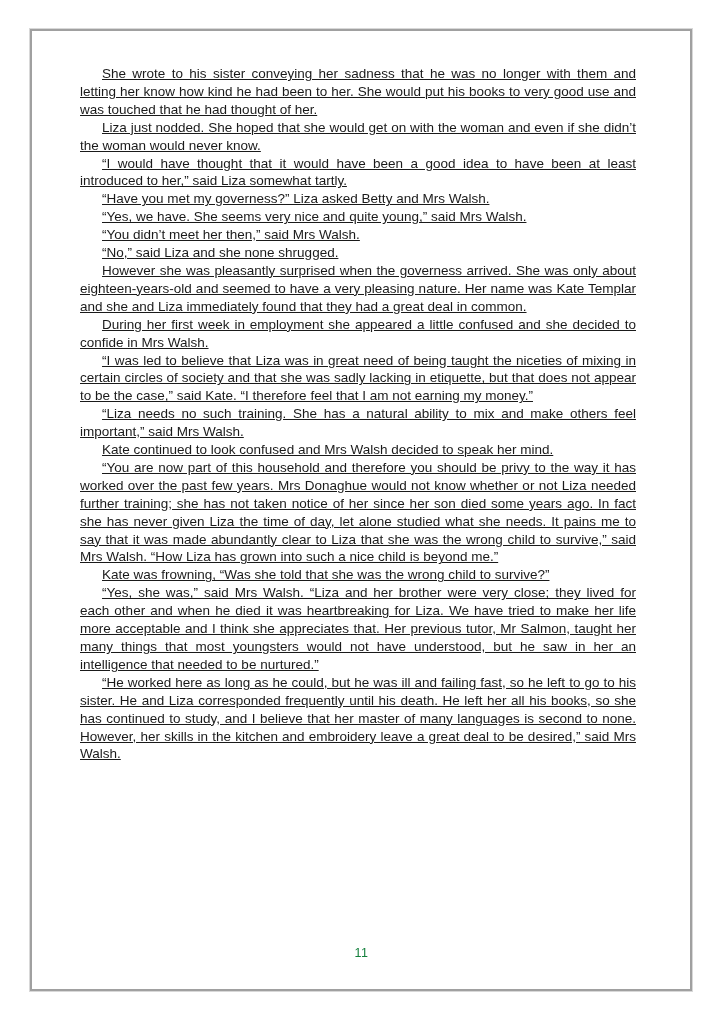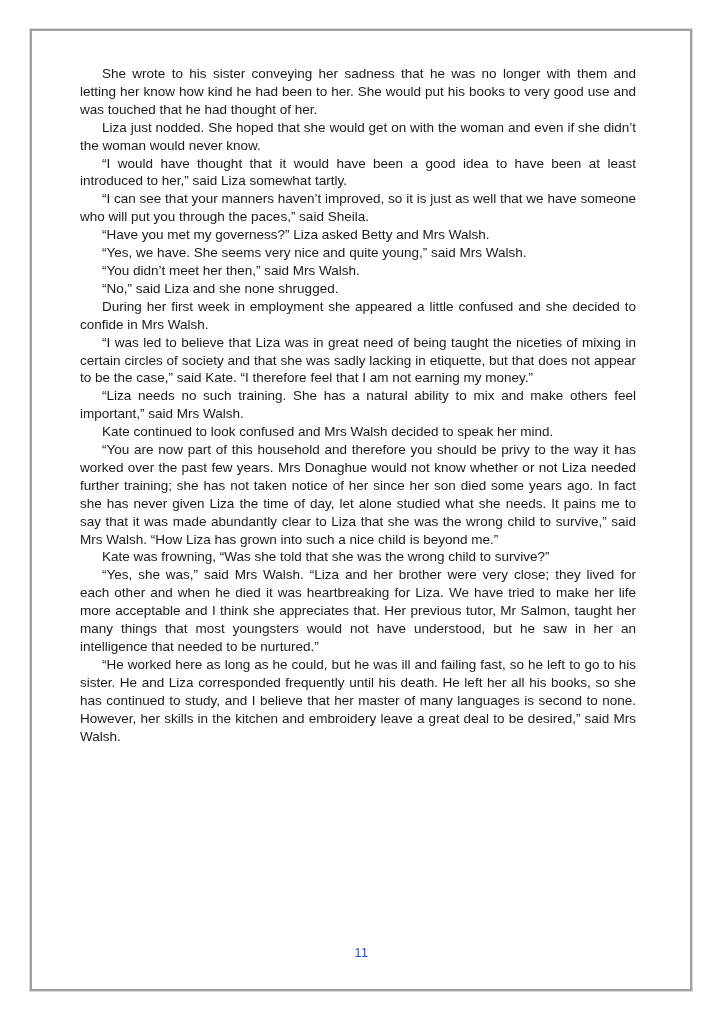--- a/index.html
+++ b/index.html
@@ -29,51 +29,52 @@
   .content {
     position: absolute;
     left: 80px;
     top: 65px;
     width: 556px;
     color: #1a1a1a;
     font-size: 13.5px;
     line-height: 17.9px;
     text-align: justify;
     text-justify: inter-word;
+    text-decoration: underline;
   }
   .para {
     margin: 0;
     padding: 0;
     text-indent: 22px;
   }
   .page-number {
     position: absolute;
     top: 946px;
     left: 0;
     width: 723px;
     text-align: center;
     font-size: 12.5px;
-    color: #1d4ed8;
+    color: #15803d;
     letter-spacing: 0.5px;
   }
 </style>
 </head>
 <body>
 
 <div class="sheet">
   <div class="frame"></div>
   <div class="content">
       <p class="para">She wrote to his sister conveying her sadness that he was no longer with them and letting her know how kind he had been to her. She would put his books to very good use and was touched that he had thought of her.</p>
       <p class="para">Liza just nodded. She hoped that she would get on with the woman and even if she didn’t the woman would never know.</p>
       <p class="para">“I would have thought that it would have been a good idea to have been at least introduced to her,” said Liza somewhat tartly.</p>
-      <p class="para">“I can see that your manners haven’t improved, so it is just as well that we have someone who will put you through the paces,” said Sheila.</p>
       <p class="para">“Have you met my governess?” Liza asked Betty and Mrs Walsh.</p>
       <p class="para">“Yes, we have. She seems very nice and quite young,” said Mrs Walsh.</p>
       <p class="para">“You didn’t meet her then,” said Mrs Walsh.</p>
       <p class="para">“No,” said Liza and she none shrugged.</p>
+      <p class="para">However she was pleasantly surprised when the governess arrived. She was only about eighteen-years-old and seemed to have a very pleasing nature. Her name was Kate Templar and she and Liza immediately found that they had a great deal in common.</p>
       <p class="para">During her first week in employment she appeared a little confused and she decided to confide in Mrs Walsh.</p>
       <p class="para">“I was led to believe that Liza was in great need of being taught the niceties of mixing in certain circles of society and that she was sadly lacking in etiquette, but that does not appear to be the case,” said Kate. “I therefore feel that I am not earning my money.”</p>
       <p class="para">“Liza needs no such training. She has a natural ability to mix and make others feel important,” said Mrs Walsh.</p>
       <p class="para">Kate continued to look confused and Mrs Walsh decided to speak her mind.</p>
       <p class="para">“You are now part of this household and therefore you should be privy to the way it has worked over the past few years. Mrs Donaghue would not know whether or not Liza needed further training; she has not taken notice of her since her son died some years ago. In fact she has never given Liza the time of day, let alone studied what she needs. It pains me to say that it was made abundantly clear to Liza that she was the wrong child to survive,” said Mrs Walsh. “How Liza has grown into such a nice child is beyond me.”</p>
       <p class="para">Kate was frowning, “Was she told that she was the wrong child to survive?”</p>
       <p class="para">“Yes, she was,” said Mrs Walsh. “Liza and her brother were very close; they lived for each other and when he died it was heartbreaking for Liza. We have tried to make her life more acceptable and I think she appreciates that. Her previous tutor, Mr Salmon, taught her many things that most youngsters would not have understood, but he saw in her an intelligence that needed to be nurtured.”</p>
       <p class="para">“He worked here as long as he could, but he was ill and failing fast, so he left to go to his sister. He and Liza corresponded frequently until his death. He left her all his books, so she has continued to study, and I believe that her master of many languages is second to none. However, her skills in the kitchen and embroidery leave a great deal to be desired,” said Mrs Walsh.</p>
     </div>
   <div class="page-number">11</div>

